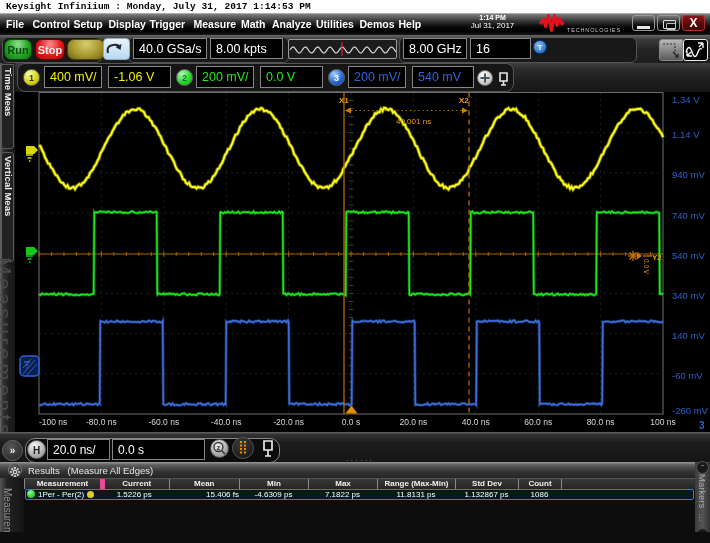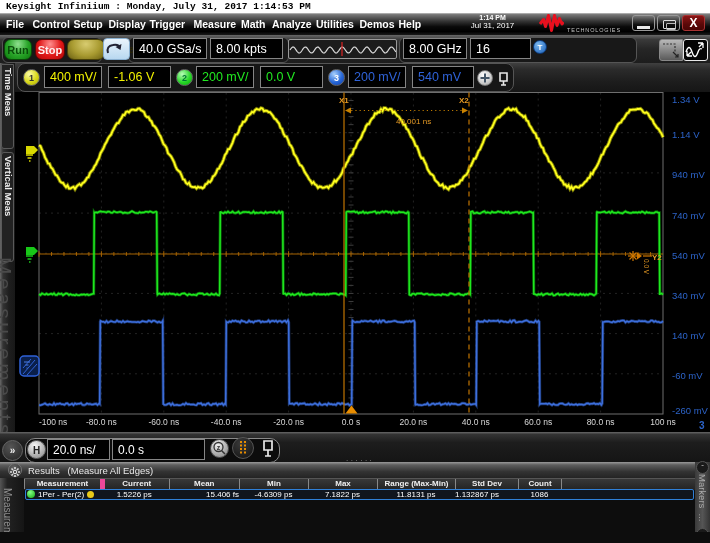--- a/index.html
+++ b/index.html
@@ -365,21 +365,21 @@
 <div class="abs" style="left:561px;top:479px;width:133px;height:9.5px;border-left:1px solid #888;color:#f0f0f0;font-size:8px;font-weight:bold;text-align:center;line-height:10px;box-sizing:border-box;"></div>
 <div class="abs" style="left:25px;top:488.5px;width:669px;height:11.5px;background:#10151d;border:1px solid #2f7fd6;border-radius:2px;box-sizing:border-box;"></div>
 <div class="abs" style="left:27px;top:490px;width:8px;height:8px;border-radius:50%;background:radial-gradient(circle at 38% 30%,#8f8,#1a1)"></div>
 <div class="abs" style="left:38px;top:490px;color:#fff;font-size:8px;">1Per - Per(2)</div>
 <div class="abs" style="left:87px;top:490.5px;width:7px;height:7px;border-radius:50%;background:#e8c818;"></div>
 <div class="abs" style="left:100px;top:489.5px;width:68.5px;color:#fff;font-size:8px;text-align:center;">1.5226 ps</div>
 <div class="abs" style="left:168.5px;top:489.5px;width:70.5px;color:#fff;font-size:8px;text-align:right;">15.406 fs</div>
 <div class="abs" style="left:239px;top:489.5px;width:69px;color:#fff;font-size:8px;text-align:center;">-4.6309 ps</div>
 <div class="abs" style="left:308px;top:489.5px;width:69px;color:#fff;font-size:8px;text-align:center;">7.1822 ps</div>
 <div class="abs" style="left:377px;top:489.5px;width:78px;color:#fff;font-size:8px;text-align:center;">11.8131 ps</div>
-<div class="abs" style="left:455px;top:489.5px;width:63px;color:#fff;font-size:8px;">1.132867 ps</div>
+<div class="abs" style="left:455px;top:489.5px;width:63px;color:#fff;font-size:8px;text-align:center;">1.132867 ps</div>
 <div class="abs" style="left:518px;top:489.5px;width:43px;color:#fff;font-size:8px;text-align:center;">1086</div>
 
 <div class="abs" style="left:0;top:478px;width:24px;height:65px;background:linear-gradient(90deg,#555,#222 30%,#151515);"></div>
 <div class="vtext" style="left:12.5px;top:488px;color:#909090;font-size:10px;">Measurements</div>
 
 <div class="abs" style="left:695px;top:462px;width:15px;height:81px;background:linear-gradient(90deg,#3a3a3a,#555 50%,#333);"></div>
 <div class="abs" style="left:696px;top:461px;width:13px;height:13px;border-radius:50%;background:#1a1a1a;border:1px solid #555;box-sizing:border-box;color:#ccc;font-size:8px;text-align:center;line-height:11px;">ˇ</div>
 <div class="vtext" style="left:708px;top:474px;color:#aaa;font-size:9.5px;">Markers&nbsp;&nbsp;...</div>
 <div class="abs" style="left:696px;top:528px;width:13px;height:13px;border-radius:50%;background:#1a1a1a;border:1px solid #555;box-sizing:border-box;color:#ccc;font-size:8px;text-align:center;line-height:13px;">«</div>
 

